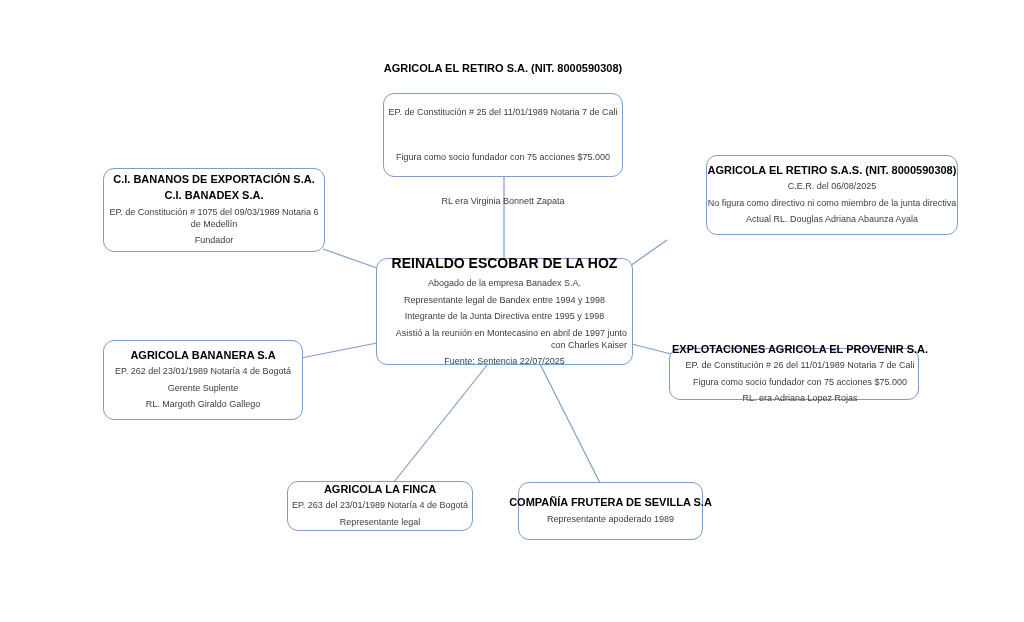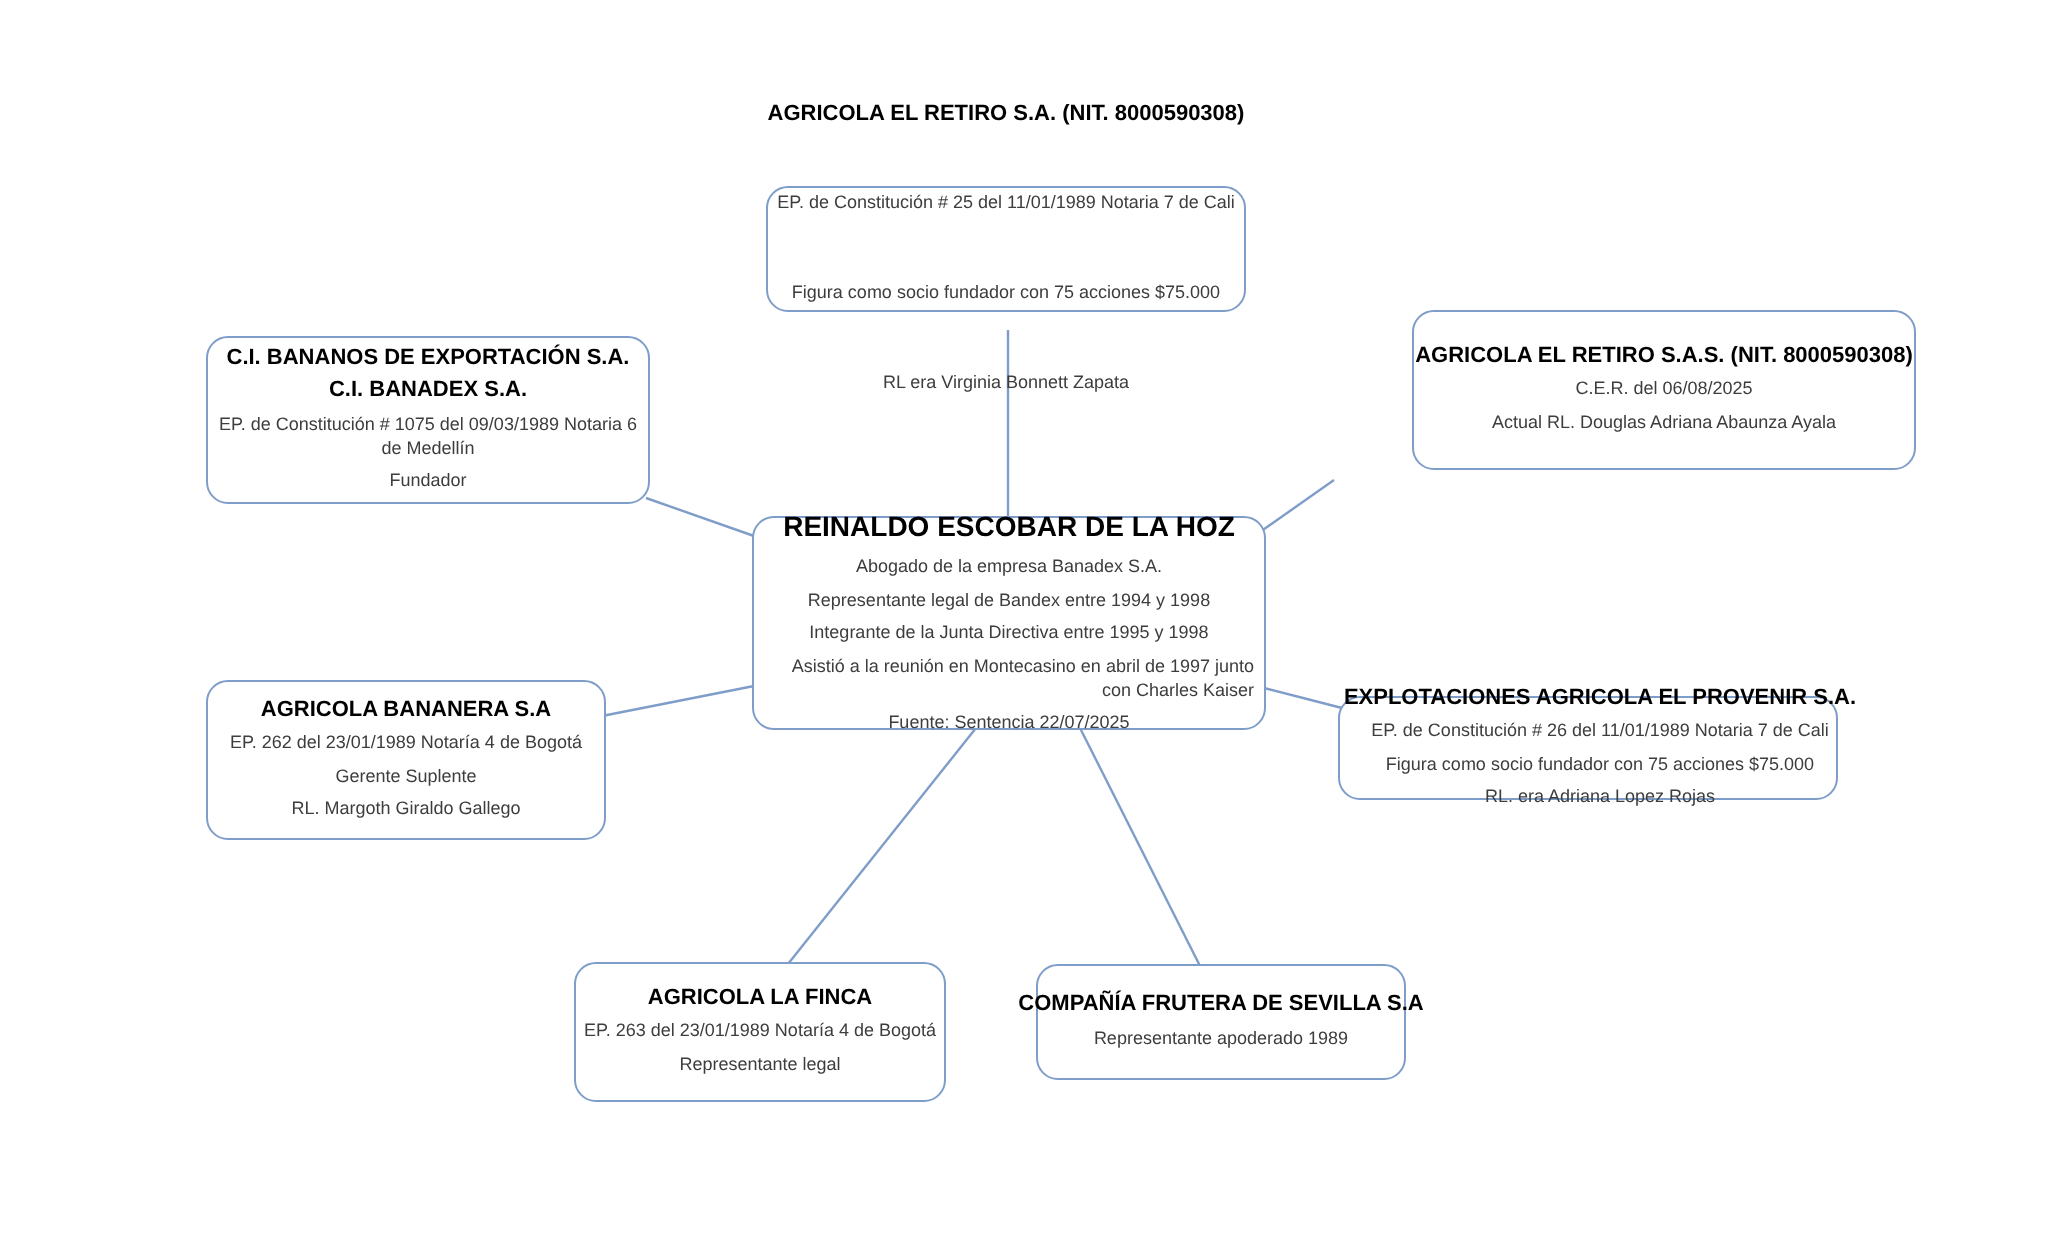--- a/index.html
+++ b/index.html
@@ -64,30 +64,31 @@
   <svg class="connectors" viewBox="0 0 1024 622" xmlns="http://www.w3.org/2000/svg">
     <line x1="504" y1="165" x2="504" y2="259"></line>
     <line x1="323" y1="249" x2="377" y2="268"></line>
     <line x1="630" y1="266" x2="667" y2="240"></line>
     <line x1="301" y1="358" x2="377" y2="343"></line>
     <line x1="632" y1="344" x2="671" y2="354"></line>
     <line x1="488" y1="364" x2="394" y2="482"></line>
     <line x1="540" y1="364" x2="600" y2="483"></line>
   </svg>
 
-  <div class="node" style="left:383px; top:93px; width:240px; height:63px;gap:28px;">
+  <div class="node" style="left:383px; top:93px; width:240px; height:84px;gap:28px;">
     <div class="node-title">AGRICOLA EL RETIRO S.A. (NIT. 8000590308)</div>
     <div class="node-line">EP. de Constitución # 25 del 11/01/1989 Notaria 7 de Cali</div>
     <div class="node-line">Figura como socio fundador con 75 acciones $75.000</div>
     <div class="node-line">RL era Virginia Bonnett Zapata</div>
   </div>
 
   <div class="node" style="left:658px; top:155px; width:252px; height:80px; padding-left:2px; padding-right:2px;margin-left:48px;">
     <div class="node-title">AGRICOLA EL RETIRO S.A.S. (NIT. 8000590308)</div>
     <div class="node-line">C.E.R. del 06/08/2025</div>
+    <div class="node-line">No figura como directivo ni como miembro de la junta directiva</div>
     <div class="node-line">Actual RL. Douglas Adriana Abaunza Ayala</div>
   </div>
 
   <div class="node" style="left:103px; top:168px; width:222px; height:84px;">
     <div class="node-title">C.I. BANANOS DE EXPORTACIÓN S.A.</div>
     <div class="node-title">C.I. BANADEX S.A.</div>
     <div class="node-line wrap">EP. de Constitución # 1075 del 09/03/1989 Notaria 6 de Medellín</div>
     <div class="node-line">Fundador</div>
   </div>
 
@@ -107,21 +108,21 @@
     <div class="node-line">RL. Margoth Giraldo Gallego</div>
   </div>
 
   <div class="node" style="left:669px; top:348px; width:250px; height:52px; padding-left:14px; padding-right:2px;">
     <div class="node-title">EXPLOTACIONES AGRICOLA EL PROVENIR S.A.</div>
     <div class="node-line">EP. de Constitución # 26 del 11/01/1989 Notaria 7 de Cali</div>
     <div class="node-line">Figura como socio fundador con 75 acciones $75.000</div>
     <div class="node-line">RL. era Adriana Lopez Rojas</div>
   </div>
 
-  <div class="node" style="left:287px; top:481px; width:186px; height:70px;">
+  <div class="node" style="left:287px; top:481px; width:186px; height:50px;">
     <div class="node-title">AGRICOLA LA FINCA</div>
     <div class="node-line">EP. 263 del 23/01/1989 Notaría 4 de Bogotá</div>
     <div class="node-line">Representante legal</div>
   </div>
 
   <div class="node" style="left:518px; top:482px; width:185px; height:58px;">
     <div class="node-title">COMPAÑÍA FRUTERA DE SEVILLA S.A</div>
     <div class="node-line">Representante apoderado 1989</div>
   </div>
 

